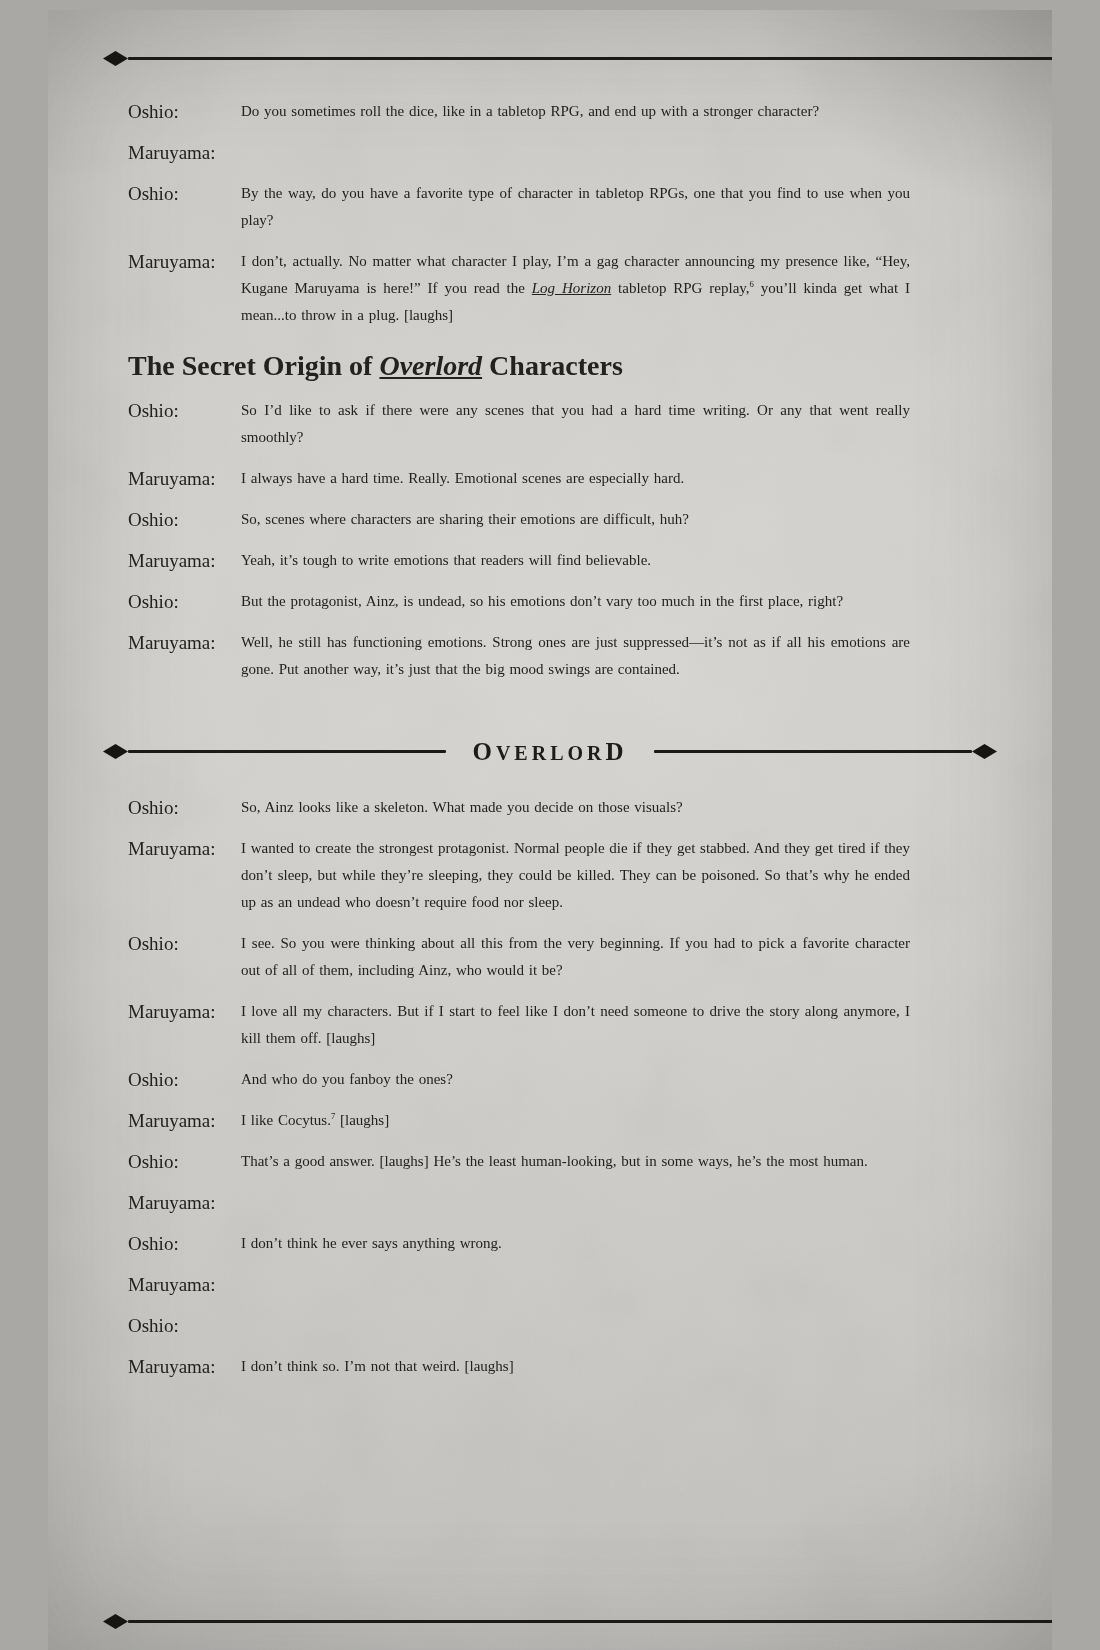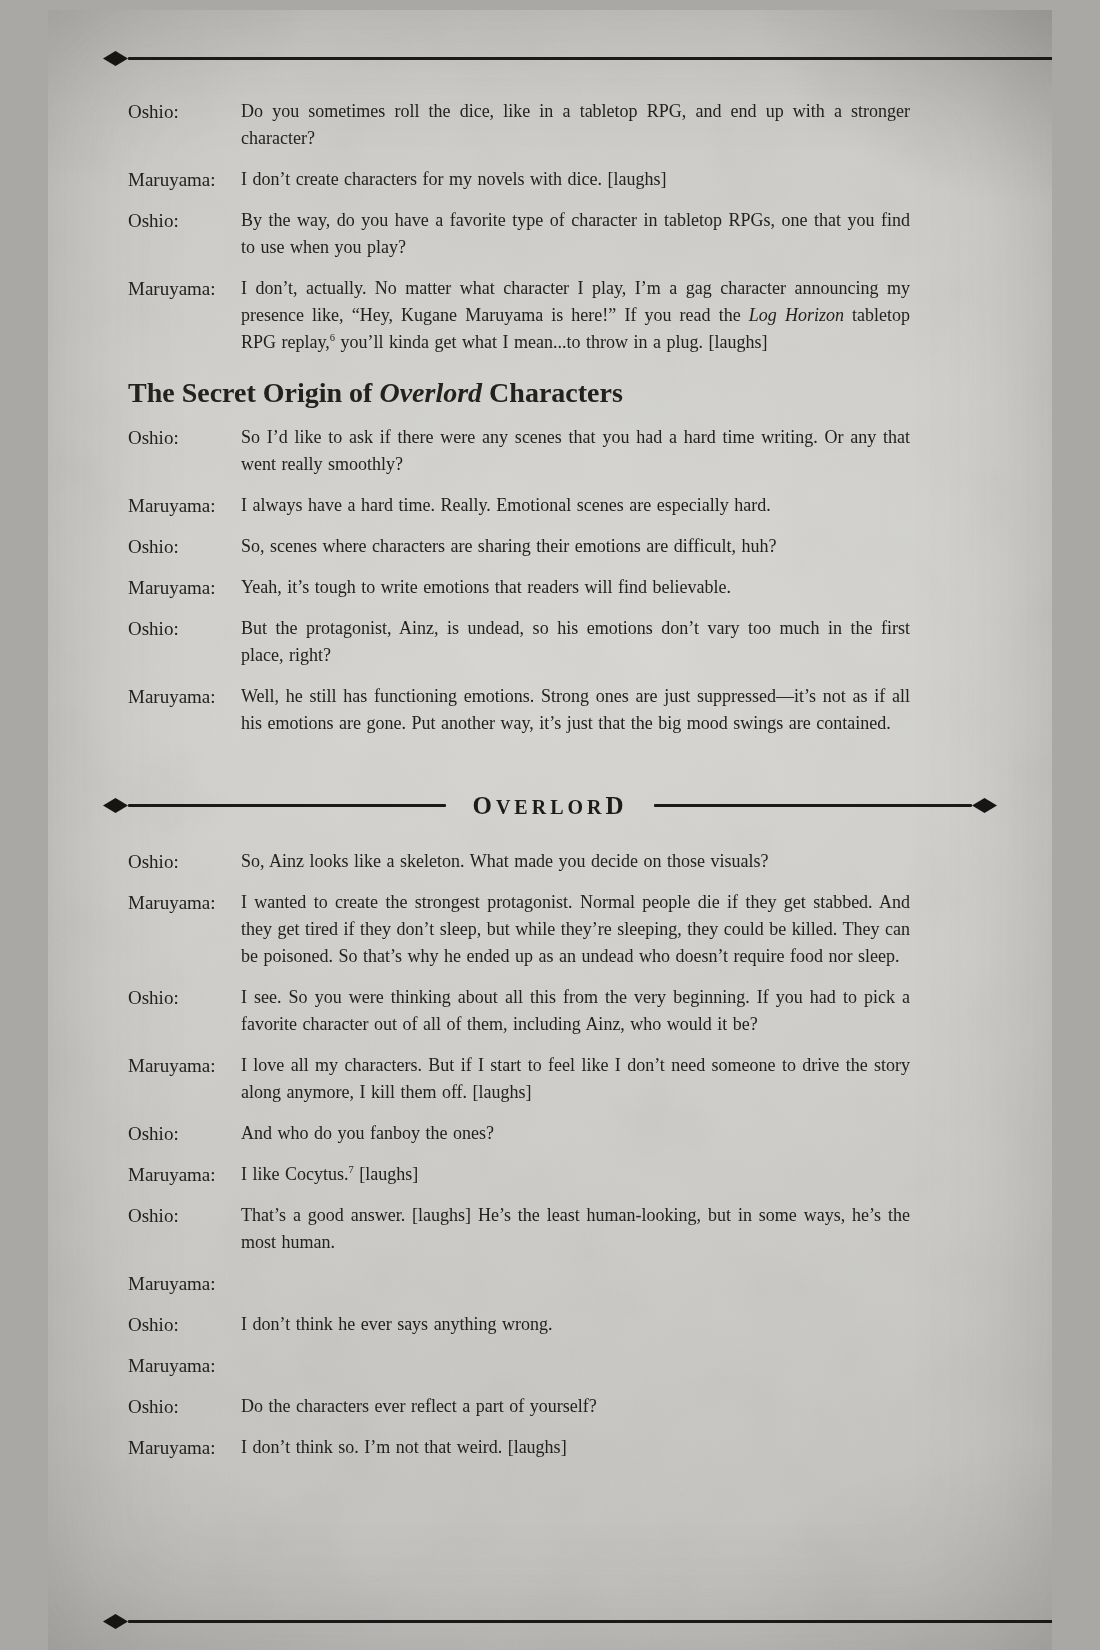--- a/index.html
+++ b/index.html
@@ -25,23 +25,23 @@
   .rule{position:absolute;left:55px;width:990px;display:flex;align-items:center;z-index:2;}
   .rule-top{top:41px;}
   .rule-bottom{top:1604px;}
   .diamond{flex:0 0 auto;width:25px;height:15px;background:#161513;
     clip-path:polygon(50% 0,100% 50%,50% 100%,0 50%);}
   .rule-line{flex:1 1 auto;height:3px;background:#1b1a18;border-radius:1px;}
 
   
   .row{display:grid;grid-template-columns:113px 1fr;margin:0 142px 14px 80px;}
   .speaker{font-size:19px;line-height:27px;}
-  .speech{font-size:18px;line-height:27px;text-align:justify;word-spacing:1px;}
+  .speech{font-size:15px;line-height:27px;text-align:justify;word-spacing:1px;}
   .speech sup{font-size:0.58em;line-height:0;vertical-align:super;}
-  .ital{font-style:italic;}
+  .ital{font-style:italic;text-decoration:underline;}
 
   
   .heading{margin:20px 142px 14px 80px;font-size:28px;line-height:34px;font-weight:bold;}
   .heading .ital{font-style:italic;}
 
   
   .divider{display:flex;align-items:center;margin:56px 55px 30px 55px;}
   .logo{flex:0 0 auto;padding:0 26px;white-space:nowrap;color:#1d1c1a;
     font-weight:bold;letter-spacing:4px;line-height:1;}
   .logo .cap{font-size:25px;}
@@ -72,21 +72,20 @@
   </div>
 
   <div class="content">
 
     <div class="row">
       <div class="speaker">Oshio:</div>
       <div class="speech">Do you sometimes roll the dice, like in a tabletop RPG, and end up with a stronger character?</div>
     </div>
     <div class="row">
       <div class="speaker">Maruyama:</div>
-      <div class="speech">I don’t create characters for my novels with dice. [laughs]</div>
     </div>
     <div class="row">
       <div class="speaker">Oshio:</div>
       <div class="speech">By the way, do you have a favorite type of character in tabletop RPGs, one that you find to use when you play?</div>
     </div>
     <div class="row">
       <div class="speaker">Maruyama:</div>
       <div class="speech"><span>I don’t, actually. No matter what character I play, I’m a gag character announcing my presence like, “Hey, Kugane Maruyama is here!” If you read the </span><span class="ital">Log Horizon</span><span> tabletop RPG replay,</span><sup>6</sup><span> you’ll kinda get what I mean...to throw in a plug. [laughs]</span></div>
     </div>
 
@@ -158,21 +157,20 @@
     </div>
     <div class="row">
       <div class="speaker">Oshio:</div>
       <div class="speech">I don’t think he ever says anything wrong.</div>
     </div>
     <div class="row">
       <div class="speaker">Maruyama:</div>
     </div>
     <div class="row">
       <div class="speaker">Oshio:</div>
-      <div class="speech">Do the characters ever reflect a part of yourself?</div>
     </div>
     <div class="row">
       <div class="speaker">Maruyama:</div>
       <div class="speech">I don’t think so. I’m not that weird. [laughs]</div>
     </div>
 
   </div>
 
   <div class="rule rule-bottom">
     <span class="diamond"></span>

